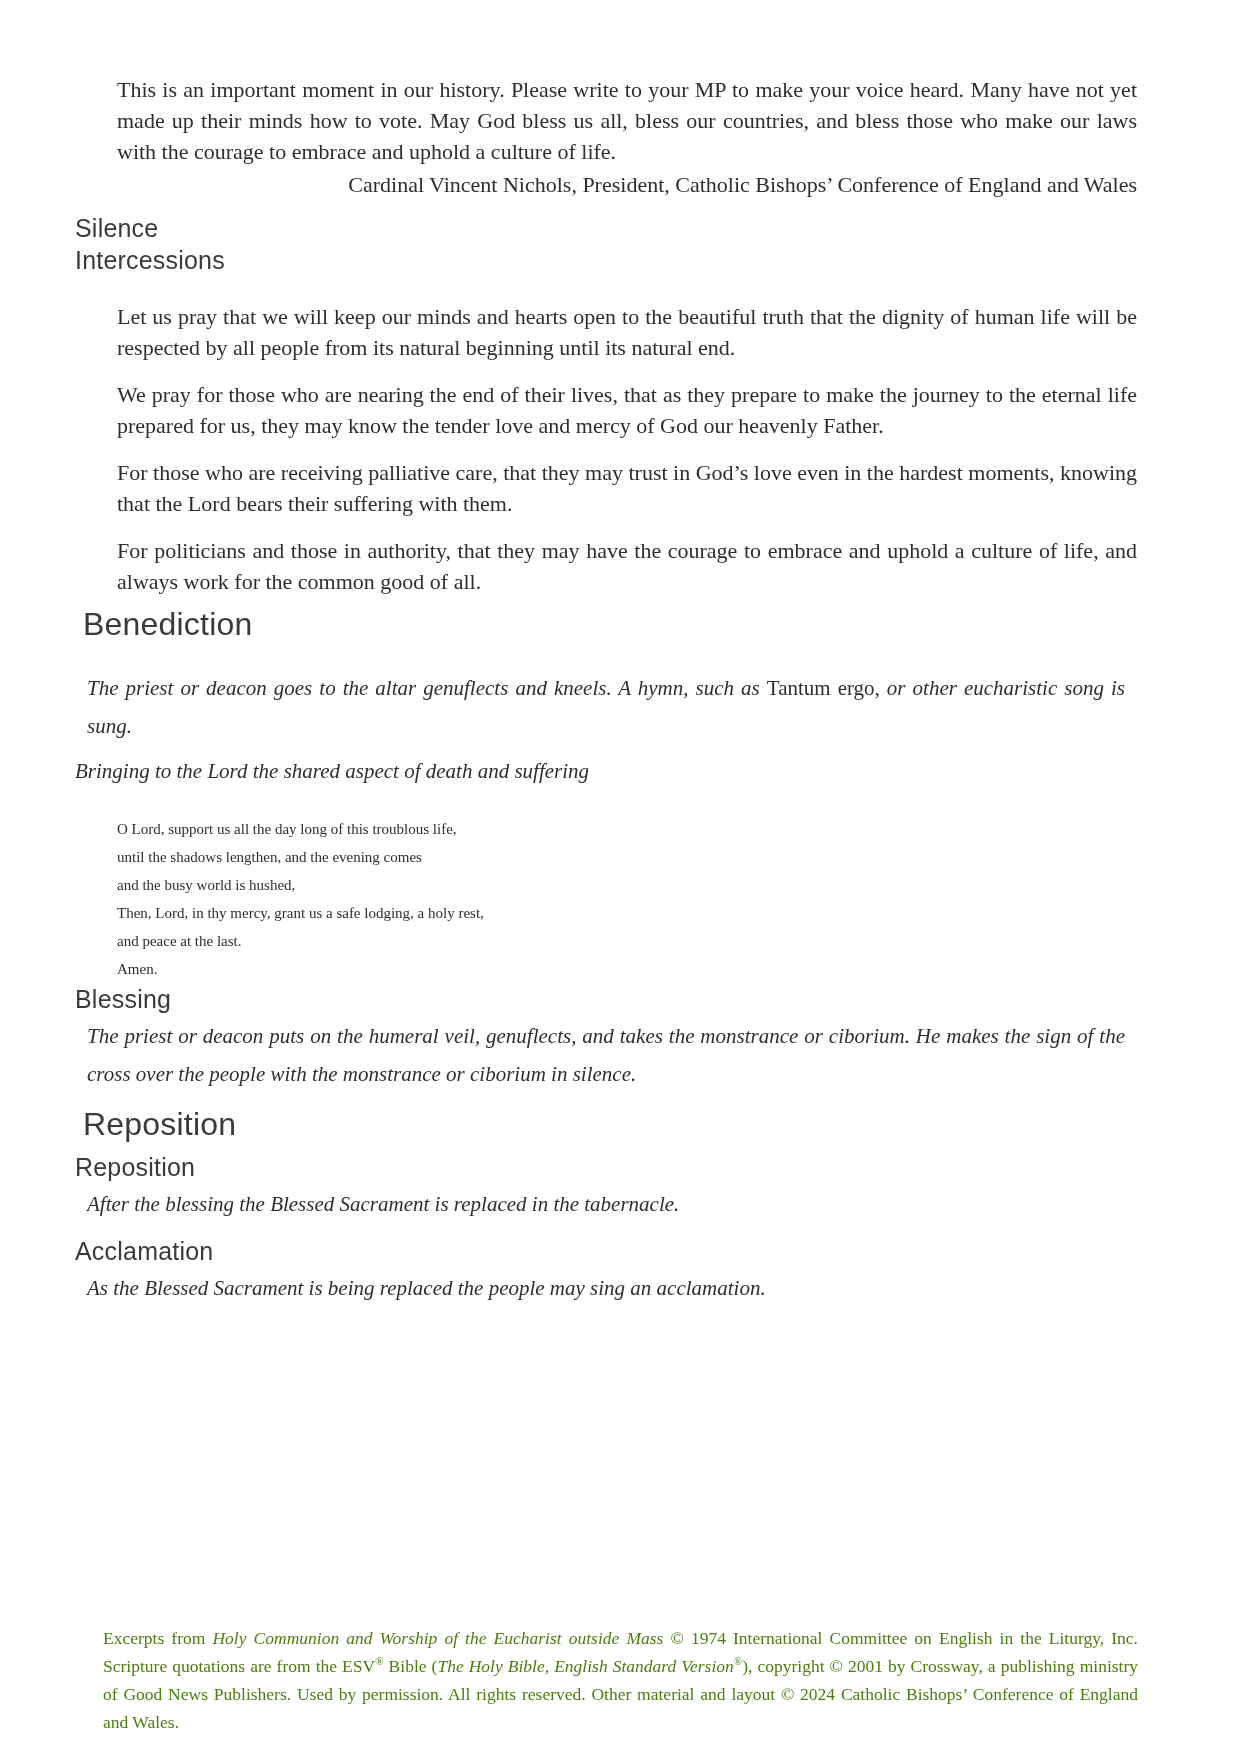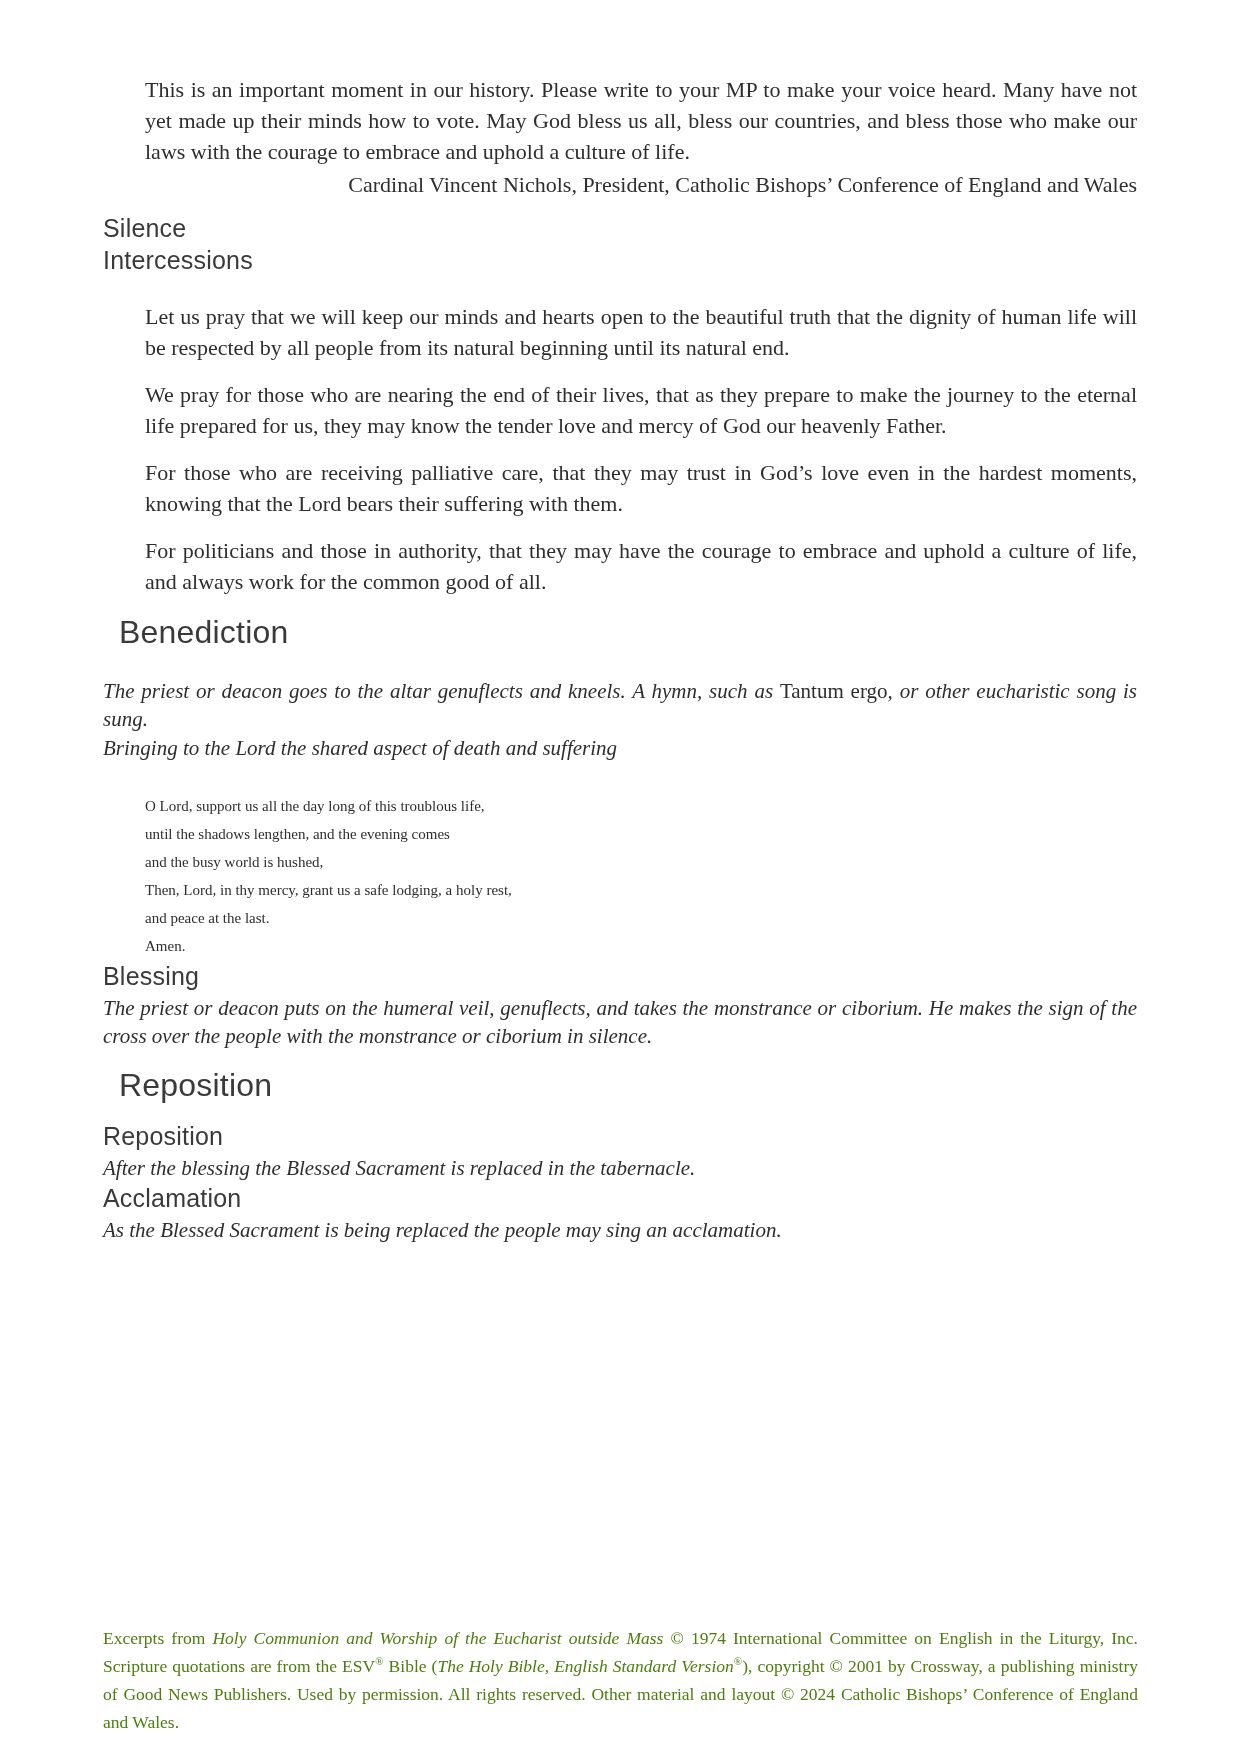--- a/index.html
+++ b/index.html
@@ -11,21 +11,21 @@
     overflow: hidden;
     font-family: "Liberation Serif", "DejaVu Serif", serif;
     color: #2e2e2e;
     -webkit-font-smoothing: antialiased;
   }
   .page {
     position: relative;
     width: 100%;
     height: 100%;
     box-sizing: border-box;
-    padding: 74px 104px 0 103px;
+    padding: 74px 104px 0 75px;
   }
   .indent { margin-left: 42px; }
 
   
   .body-par {
     font-size: 22px;
     line-height: 31px;
     text-align: justify;
     margin: 0;
   }
@@ -36,40 +36,40 @@
     margin: 5px 0 14px 0;
   }
 
   
   h2.big-heading {
     font-family: "Liberation Sans", "DejaVu Sans", sans-serif;
     font-weight: 400;
     font-size: 32px;
     line-height: 38px;
     color: #3a3a3a;
-    margin: 16px;
+    margin: 8px;
     letter-spacing: 0.2px;
   }
   h3.sub-heading {
     font-family: "Liberation Sans", "DejaVu Sans", sans-serif;
     font-weight: 400;
     font-size: 25px;
     line-height: 32px;
     color: #3a3a3a;
     margin: 0;
     letter-spacing: 0.2px;
   }
 
   
   .rubric {
     font-style: italic;
     font-size: 21px;
-    line-height: 28px;
+    line-height: 38px;
     text-align: justify;
-    margin: 0;
+    margin: 12px;
   }
   .rubric .roman { font-style: normal; }
   .subtitle {
     font-style: italic;
     font-size: 21px;
     line-height: 28px;
     margin: 1px 0 0 0;
   }
 
   

